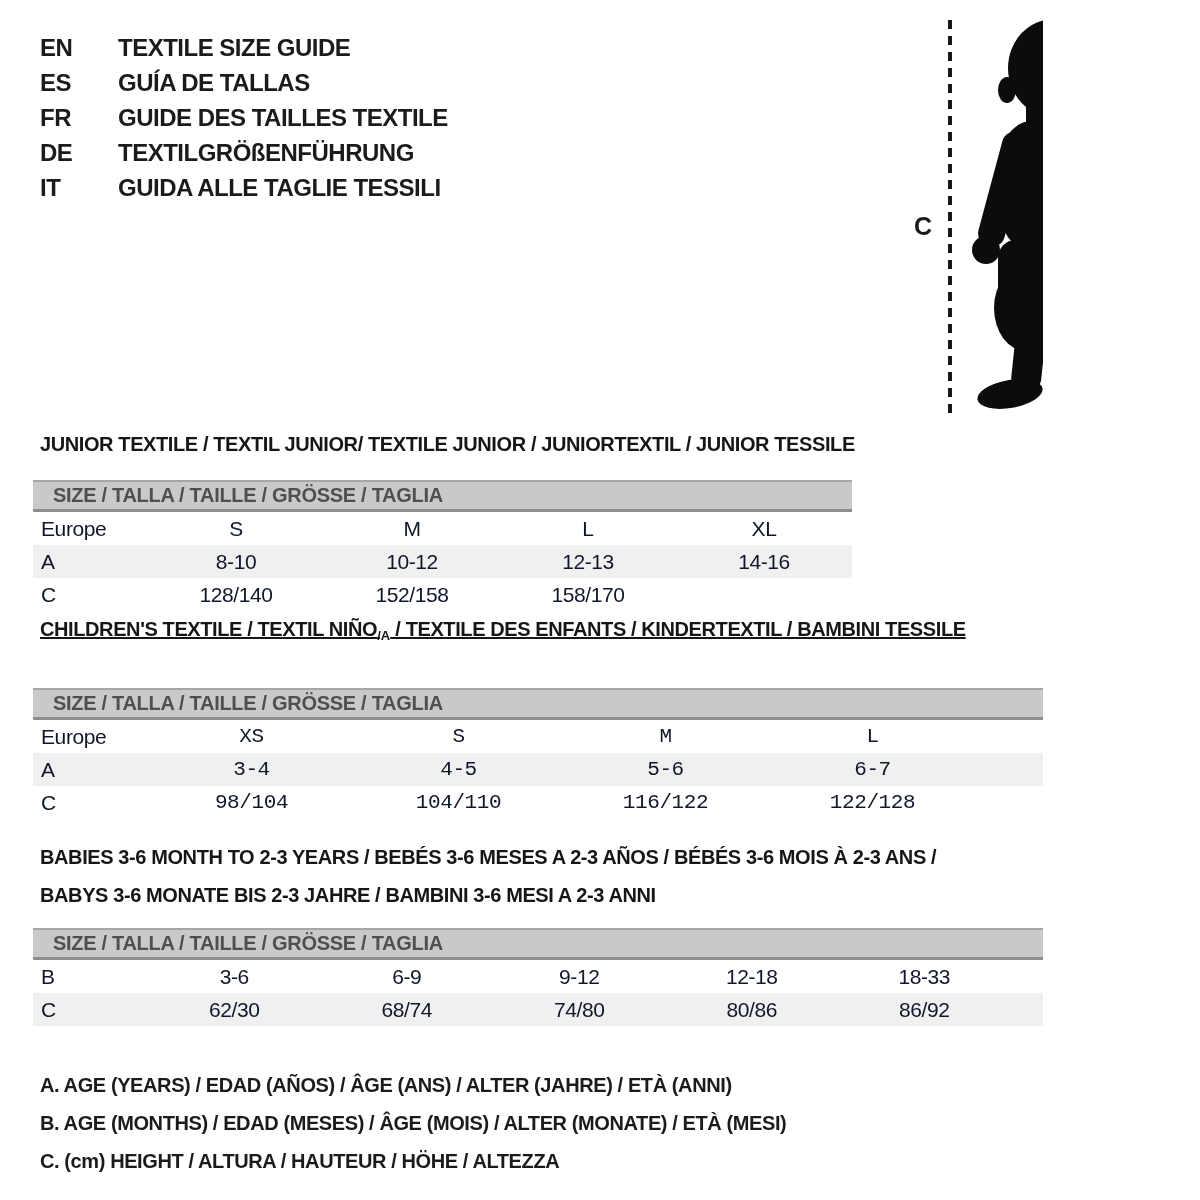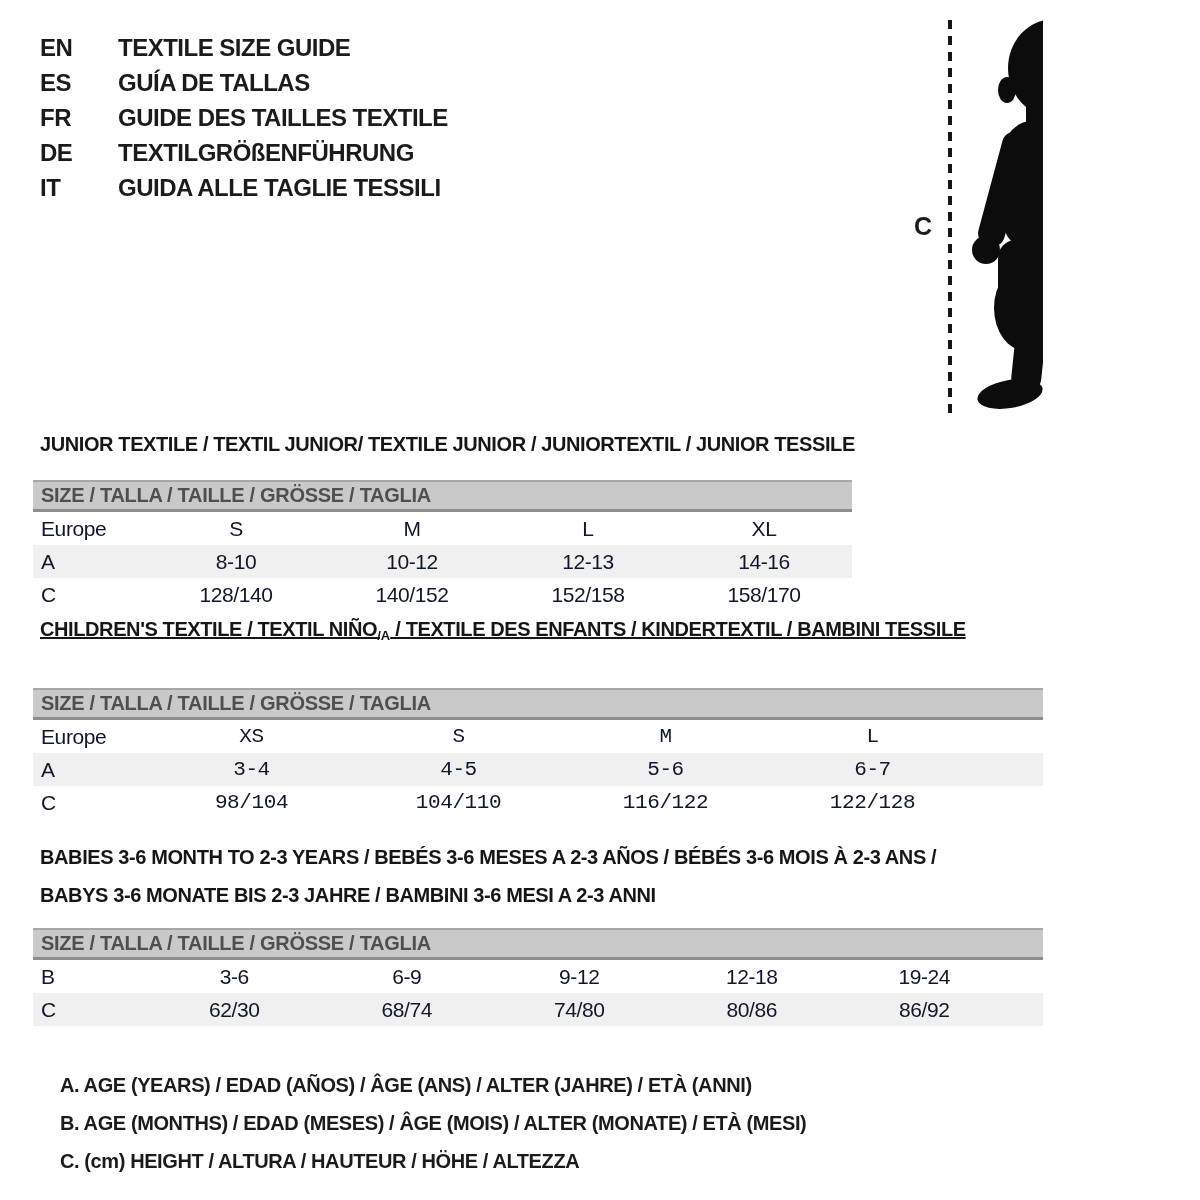--- a/index.html
+++ b/index.html
@@ -15,31 +15,31 @@
   .dash-line { position:absolute; left:946px; top:16px; }
   .c-label { position:absolute; left:914px; top:212px; font-weight:bold; font-size:25px; }
   .baby { position:absolute; left:962px; top:14px; }
   
   .sect { position:absolute; left:40px; font-weight:bold; font-size:20px; letter-spacing:-0.4px; color:#161616; white-space:nowrap; }
   .subA { font-size:13px; position:relative; top:4px; letter-spacing:0; }
   
   .tbl { position:absolute; left:33px; }
   .bar { box-sizing:border-box; height:32px; line-height:27px; background:#c9c9c9;
          border-top:2px solid #a6a6a6; border-bottom:3px solid #8e8e8e;
-         padding-left:8px; font-weight:bold; font-size:20px; color:#4f4f4f; letter-spacing:-0.3px; }
+         padding-left:20px; font-weight:bold; font-size:20px; color:#4f4f4f; letter-spacing:-0.3px; }
   .trow { display:flex; height:33px; line-height:33px; font-size:21px; letter-spacing:-0.4px; color:#0f172a; }
   .trow.shaded { background:#f0f0f0; }
   .cl { box-sizing:border-box; width:115px; padding-left:8px; }
   .cv { text-align:center; }
   .jr { width:819px; }  .jr .cv { width:176px; }
   .ch { width:1150px; } .ch .cv { width:207px;font-family:Liberation Mono, monospace; }
   .bb { width:1150px; } .bb .cv { width:172.5px; }
   
   .legend { position:absolute; left:40px; top:1066px; font-weight:bold; font-size:20px; letter-spacing:-0.4px; }
-  .legend div { height:38px; line-height:38px; white-space:nowrap;margin-left:20px; }
+  .legend div { height:38px; line-height:38px; white-space:nowrap; }
 </style>
 </head>
 <body>
 
 <div class="page">
 
   <div class="langs">
     <div class="lrow">
       <span class="lcode">EN</span>
       <span>TEXTILE SIZE GUIDE</span>
@@ -102,21 +102,20 @@
     <div class="trow shaded">
       <span class="cl">A</span>
       <span class="cv">8-10</span>
       <span class="cv">10-12</span>
       <span class="cv">12-13</span>
       <span class="cv">14-16</span>
     </div>
     <div class="trow">
       <span class="cl">C</span>
       <span class="cv">128/140</span>
-      <span class="cv">140/152</span>
       <span class="cv">152/158</span>
       <span class="cv">158/170</span>
     </div>
   </div>
 
   <div class="sect" style="top:618px;text-decoration:underline;">
     <span>CHILDREN'S TEXTILE / TEXTIL NIÑO</span><span class="subA">/A</span><span> / TEXTILE DES ENFANTS / KINDERTEXTIL / BAMBINI TESSILE</span>
   </div>
   <div class="tbl ch" style="top:688px;">
     <div class="bar">SIZE / TALLA / TAILLE / GRÖSSE / TAGLIA</div>
@@ -148,21 +147,21 @@
   <div class="sect" style="top:846px;text-align:center;">BABIES 3-6 MONTH TO 2-3 YEARS / BEBÉS 3-6 MESES A 2-3 AÑOS / BÉBÉS 3-6 MOIS À 2-3 ANS /</div>
   <div class="sect" style="top:884px;">BABYS 3-6 MONATE BIS 2-3 JAHRE / BAMBINI 3-6 MESI A 2-3 ANNI</div>
   <div class="tbl bb" style="top:928px;">
     <div class="bar">SIZE / TALLA / TAILLE / GRÖSSE / TAGLIA</div>
     <div class="trow">
       <span class="cl">B</span>
       <span class="cv">3-6</span>
       <span class="cv">6-9</span>
       <span class="cv">9-12</span>
       <span class="cv">12-18</span>
-      <span class="cv">19-24</span>
+      <span class="cv">18-33</span>
       <span class="cv">24-36</span>
     </div>
     <div class="trow shaded">
       <span class="cl">C</span>
       <span class="cv">62/30</span>
       <span class="cv">68/74</span>
       <span class="cv">74/80</span>
       <span class="cv">80/86</span>
       <span class="cv">86/92</span>
       <span class="cv">92/98</span>

